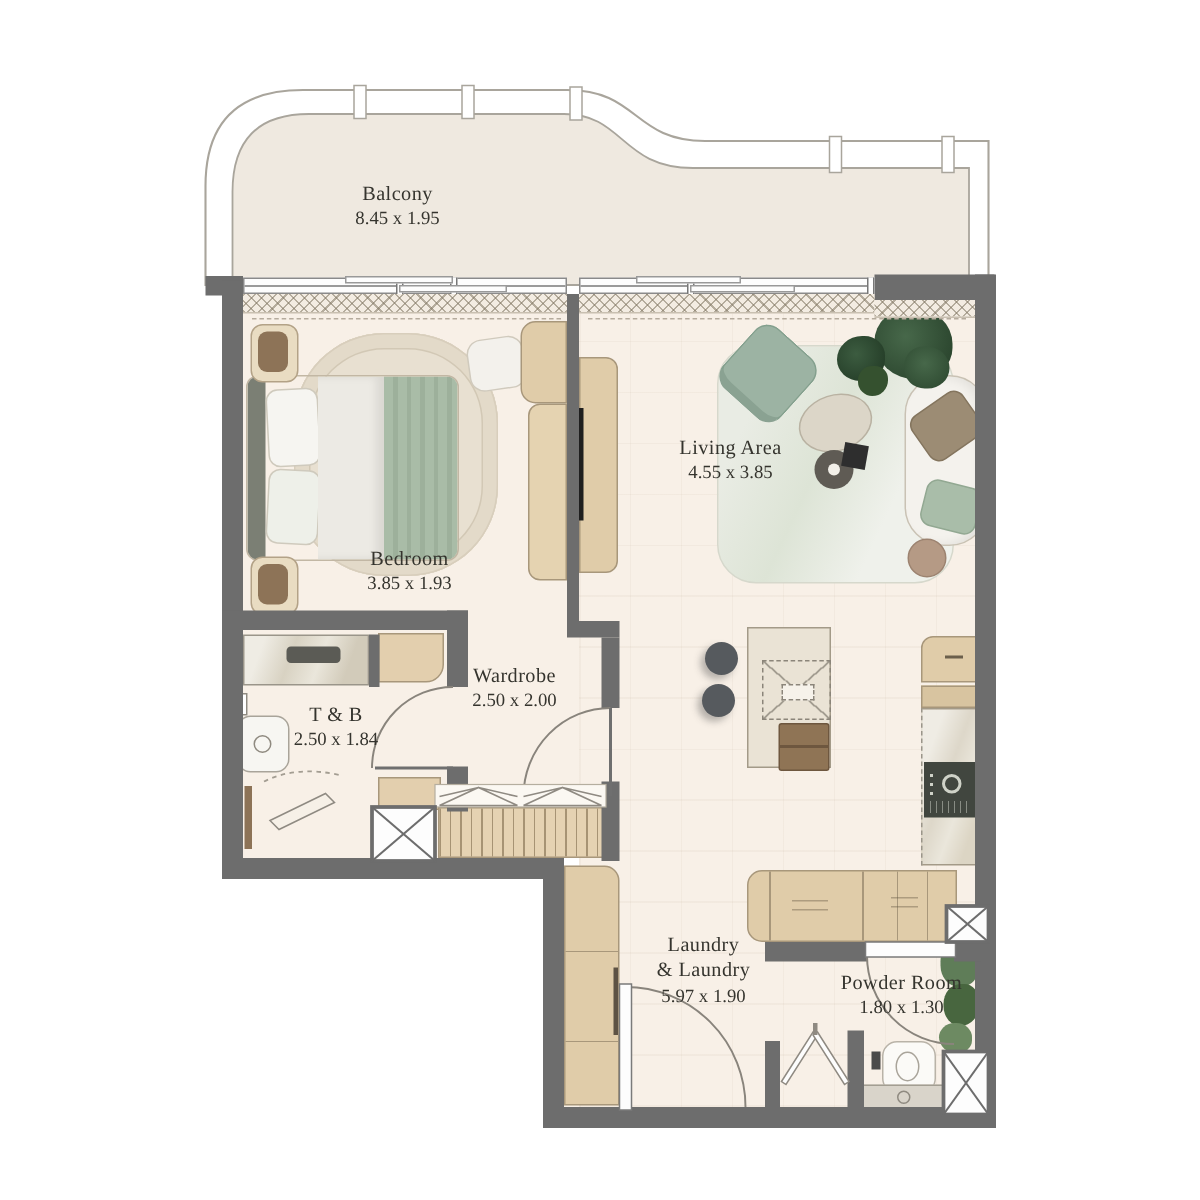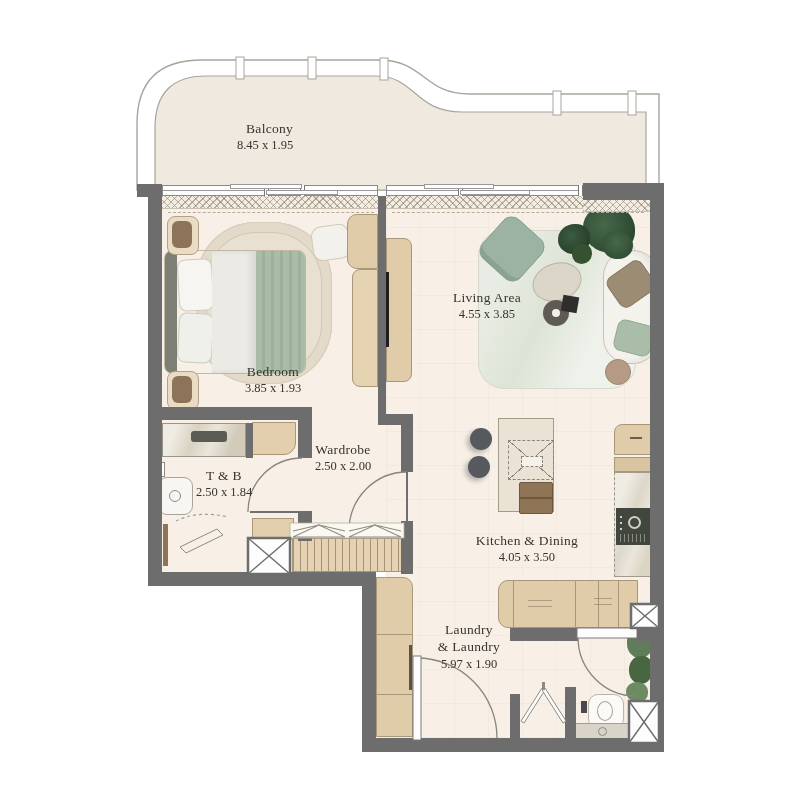--- a/index.html
+++ b/index.html
@@ -210,43 +210,43 @@
       <line x1="631" y1="604" x2="659" y2="628" stroke="#6d6d6d" stroke-width="1.4"></line>
       <line x1="659" y1="604" x2="631" y2="628" stroke="#6d6d6d" stroke-width="1.4"></line>
     </g>
     <g>
       <rect x="629" y="701" width="30" height="42" fill="#fdfdfd" stroke="#6d6d6d" stroke-width="2.5"></rect>
       <line x1="629" y1="701" x2="659" y2="743" stroke="#6d6d6d" stroke-width="1.4"></line>
       <line x1="659" y1="701" x2="629" y2="743" stroke="#6d6d6d" stroke-width="1.4"></line>
     </g>
   </svg>
 
-  <div class="room-label" style="left:265px;top:137px;text-align:right;">
+  <div class="room-label" style="left:265px;top:137px;">
     <div class="rname">Balcony</div>
     <div class="dims">8.45 x 1.95</div>
   </div>
   <div class="room-label" style="left:273px;top:380px;">
     <div class="rname">Bedroom</div>
     <div class="dims">3.85 x 1.93</div>
   </div>
   <div class="room-label" style="left:487px;top:306px;">
     <div class="rname">Living Area</div>
     <div class="dims">4.55 x 3.85</div>
   </div>
   <div class="room-label" style="left:343px;top:458px;">
     <div class="rname">Wardrobe</div>
     <div class="dims">2.50 x 2.00</div>
   </div>
   <div class="room-label" style="left:224px;top:484px;">
     <div class="rname">T &amp; B</div>
     <div class="dims">2.50 x 1.84</div>
-  </div>
-  <div class="room-label" style="left:527px;top:549px;">
-    <div class="rname">Kitchen &amp; Dining</div>
-    <div class="dims">4.05 x 3.50</div>
   </div>
   <div class="room-label" style="left:469px;top:646px;">
     <div class="rname">Laundry</div>
     <div class="rname">&amp; Laundry</div>
     <div class="dims">5.97 x 1.90</div>
   </div>
+  <div class="room-label" style="left:601px;top:663px;">
+    <div class="rname">Powder Room</div>
+    <div class="dims">1.80 x 1.30</div>
+  </div>
 
 </div>
 
 </body></html>

